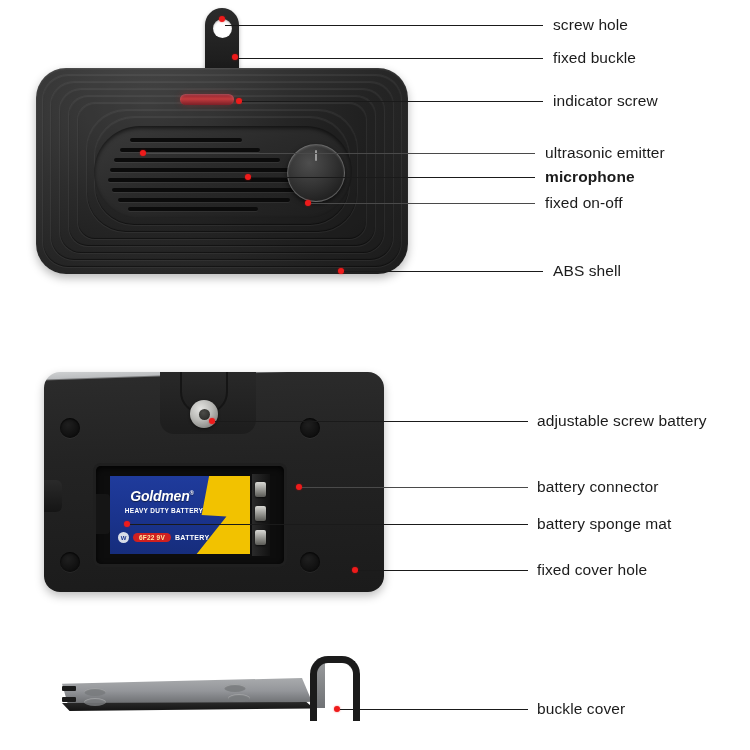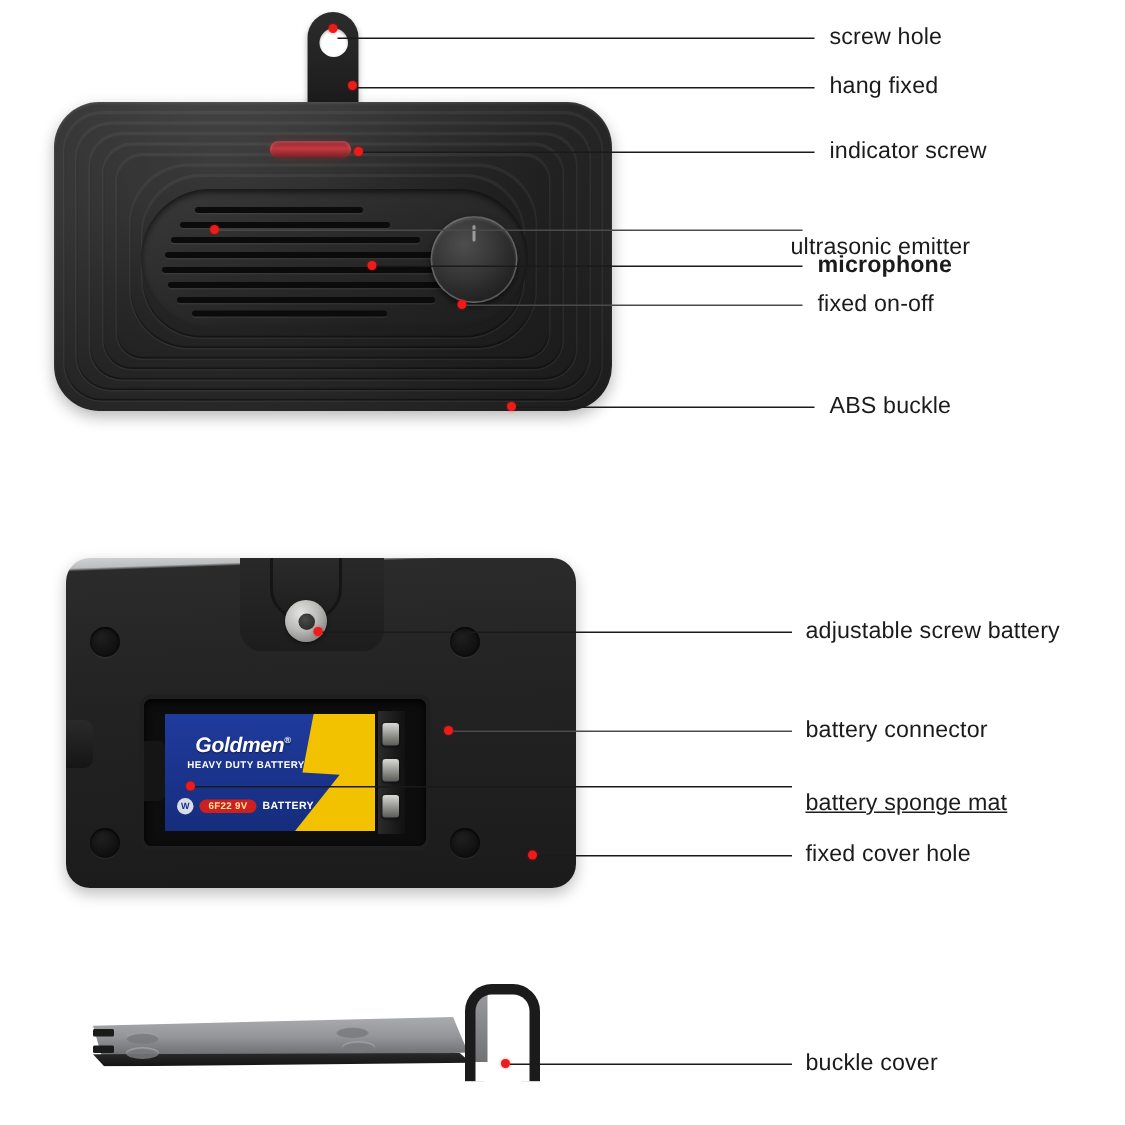--- a/index.html
+++ b/index.html
@@ -441,26 +441,26 @@
 
     <div class="leader-line" style="left:225px; top:25px;  width:318px;"></div>
     <div class="leader-line" style="left:238px; top:58px;  width:305px;"></div>
     <div class="leader-line" style="left:242px; top:101px; width:301px;"></div>
     <div class="leader-line soft" style="left:146px; top:153px; width:389px;"></div>
     <div class="leader-line" style="left:251px; top:177px; width:284px;"></div>
     <div class="leader-line soft" style="left:311px; top:203px; width:224px;"></div>
     <div class="leader-line" style="left:344px; top:271px; width:199px;"></div>
 
     <div class="callout-label" style="left:553px; top:17px;">screw hole</div>
-    <div class="callout-label" style="left:553px; top:50px;">hang fixed</div>
+    <div class="callout-label" style="left:553px; top:50px;">fixed buckle</div>
     <div class="callout-label" style="left:553px; top:93px;">indicator screw</div>
-    <div class="callout-label" style="left:527px; top:145px;margin-top:12px;">ultrasonic emitter</div>
+    <div class="callout-label" style="left:545px; top:145px;">ultrasonic emitter</div>
     <div class="callout-label" style="left:545px; top:169px;font-weight:bold;">microphone</div>
     <div class="callout-label" style="left:545px; top:195px;">fixed on-off</div>
-    <div class="callout-label" style="left:553px; top:263px;">ABS buckle</div>
+    <div class="callout-label" style="left:553px; top:263px;">ABS shell</div>
   </div>
 
   <div>
 
     <div class="back-unit">
       <div class="back-bracket"></div>
 
       <div class="corner-screw" style="left:16px;  top:46px;"></div>
       <div class="corner-screw" style="left:256px; top:46px;"></div>
       <div class="corner-screw" style="left:16px;  top:180px;"></div>
@@ -502,21 +502,21 @@
     <div class="hotspot" style="left:124px; top:521px;"></div>
     <div class="hotspot" style="left:352px; top:567px;"></div>
 
     <div class="leader-line" style="left:215px; top:421px; width:313px;"></div>
     <div class="leader-line soft" style="left:302px; top:487px; width:226px;"></div>
     <div class="leader-line" style="left:130px; top:524px; width:398px;"></div>
     <div class="leader-line" style="left:358px; top:570px; width:170px;"></div>
 
     <div class="callout-label" style="left:537px; top:413px;">adjustable screw battery</div>
     <div class="callout-label" style="left:537px; top:479px;">battery connector</div>
-    <div class="callout-label" style="left:537px; top:528px;text-decoration:underline;">battery sponge mat</div>
+    <div class="callout-label" style="left:537px; top:516px;">battery sponge mat</div>
     <div class="callout-label" style="left:537px; top:562px;">fixed cover hole</div>
   </div>
 
   <div>
     <div class="cover-wrap">
       <div class="cover-body"></div>
       <div class="cover-edge"></div>
 
       <div class="cover-pad" style="left:36px; top:40px;"></div>
       <div class="cover-pad" style="left:36px; top:50px;"></div>

